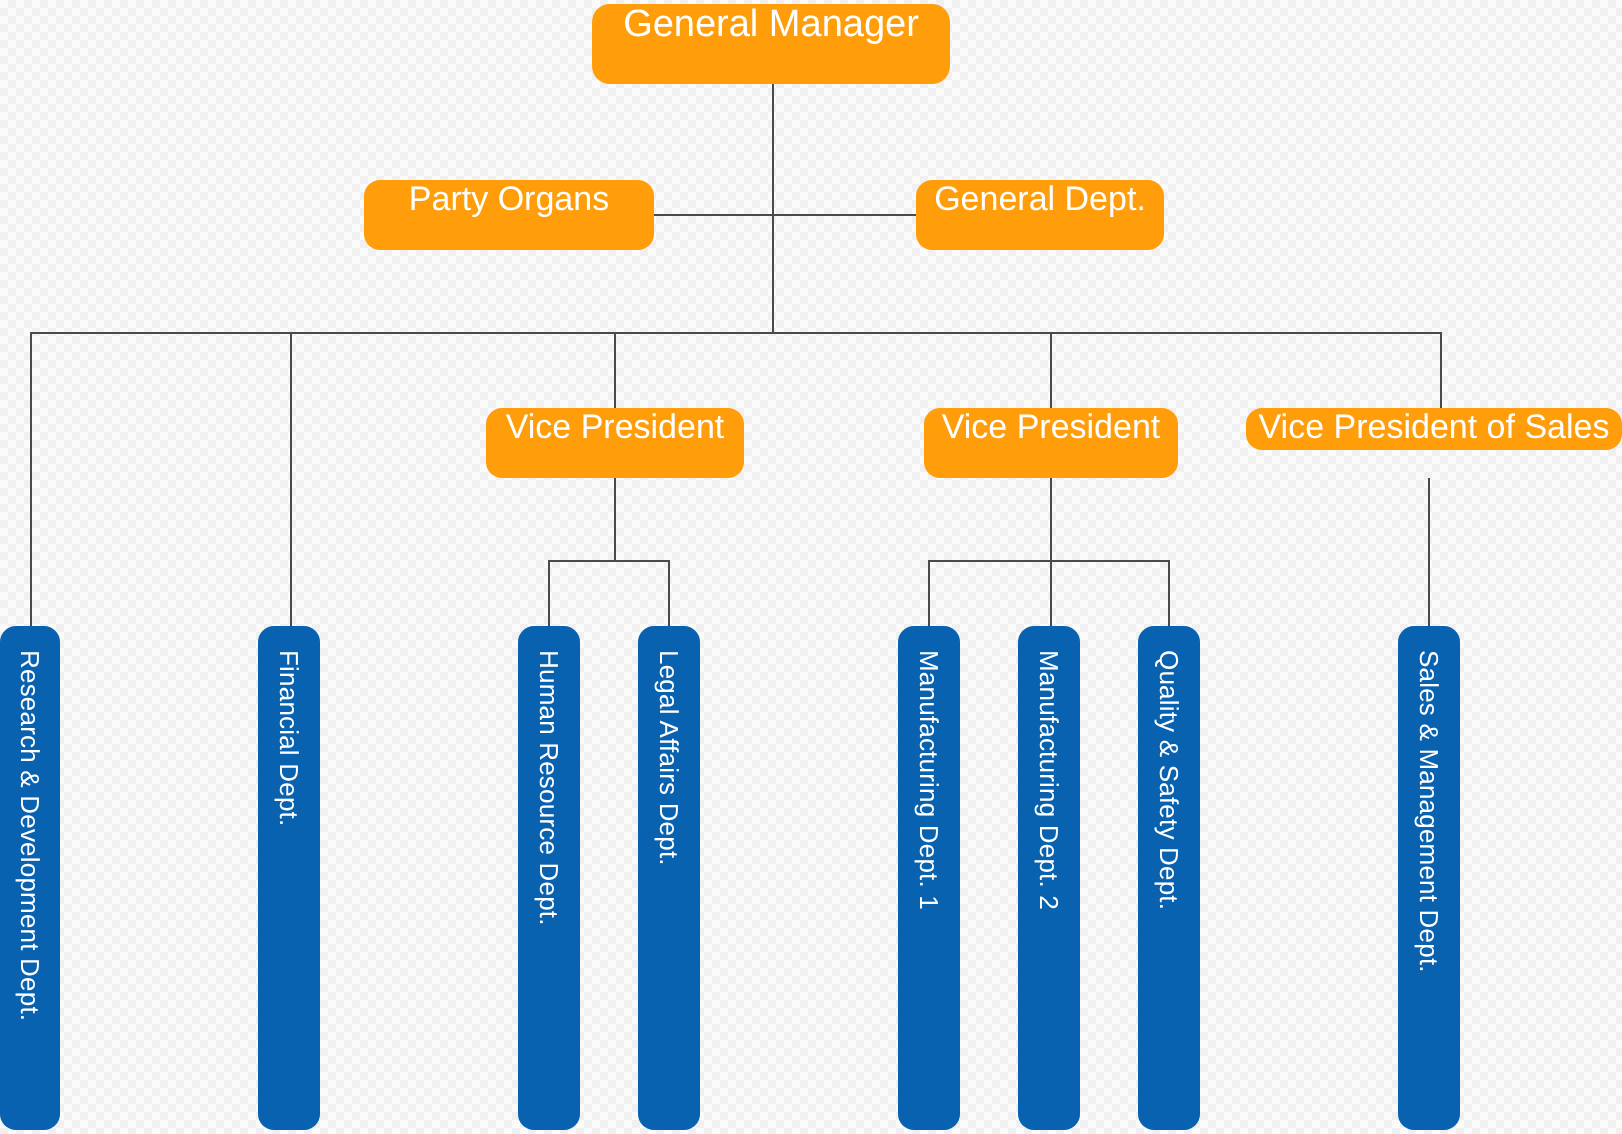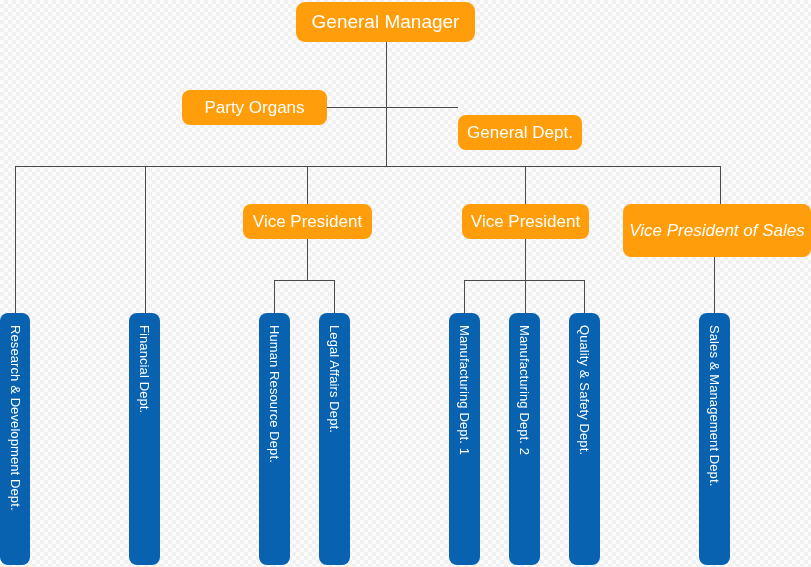--- a/index.html
+++ b/index.html
@@ -27,21 +27,20 @@
     position: absolute;
     background: #4a4a4a;
   }
   .conn-v { width: 1px; }
   .conn-h { height: 1px; }
 
   .node {
     position: absolute;
     box-sizing: border-box;
     display: flex;
-    align-items: center;
     justify-content: center;
     color: #ffffff;
     border-radius: 7px;
     white-space: nowrap;
   }
   .node-exec {
     background: #ff9e0a;
     font-size: 17px;
     border-radius: 8px;
   }
@@ -87,30 +86,30 @@
       <div class="conn conn-v" style="left: 584px; top: 280px; height: 33px; background: rgb(74, 74, 74);"></div>
       <div class="conn conn-v" style="left: 714px; top: 239px; height: 74px; background: rgb(74, 74, 74);"></div>
     </div>
   <div id="node-layer">
       <div class="node node-exec gm" style="left: 296px; top: 2px; width: 179px; height: 40px; background: rgb(255, 158, 10); color: rgb(255, 255, 255);">
         <span>General Manager</span>
       </div>
       <div class="node node-exec" style="left: 182px; top: 90px; width: 145px; height: 35px; background: rgb(255, 158, 10); color: rgb(255, 255, 255);">
         <span>Party Organs</span>
       </div>
-      <div class="node node-exec" style="left: 458px; top: 90px; width: 124px; height: 35px; background: rgb(255, 158, 10); color: rgb(255, 255, 255); margin-top: 25px;">
+      <div class="node node-exec" style="left: 458px; top: 90px; width: 124px; height: 35px; background: rgb(255, 158, 10); color: rgb(255, 255, 255);">
         <span>General Dept.</span>
       </div>
       <div class="node node-exec" style="left: 243px; top: 204px; width: 129px; height: 35px; background: rgb(255, 158, 10); color: rgb(255, 255, 255);">
         <span>Vice President</span>
       </div>
       <div class="node node-exec" style="left: 462px; top: 204px; width: 127px; height: 35px; background: rgb(255, 158, 10); color: rgb(255, 255, 255);">
         <span>Vice President</span>
       </div>
-      <div class="node node-exec" style="left: 623px; top: 204px; width: 188px; height: 53px; background: rgb(255, 158, 10); color: rgb(255, 255, 255); font-style: italic;">
+      <div class="node node-exec" style="left: 623px; top: 204px; width: 188px; height: 21px; background: rgb(255, 158, 10); color: rgb(255, 255, 255);">
         <span>Vice President of Sales</span>
       </div>
       <div class="node node-dept" style="left: 0px; top: 313px; width: 30px; height: 252px; background: rgb(8, 98, 176); color: rgb(255, 255, 255);">
         <span class="vlabel">Research &amp; Development Dept.</span>
       </div>
       <div class="node node-dept" style="left: 129px; top: 313px; width: 31px; height: 252px; background: rgb(8, 98, 176); color: rgb(255, 255, 255);">
         <span class="vlabel">Financial Dept.</span>
       </div>
       <div class="node node-dept" style="left: 259px; top: 313px; width: 31px; height: 252px; background: rgb(8, 98, 176); color: rgb(255, 255, 255);">
         <span class="vlabel">Human Resource Dept.</span>

